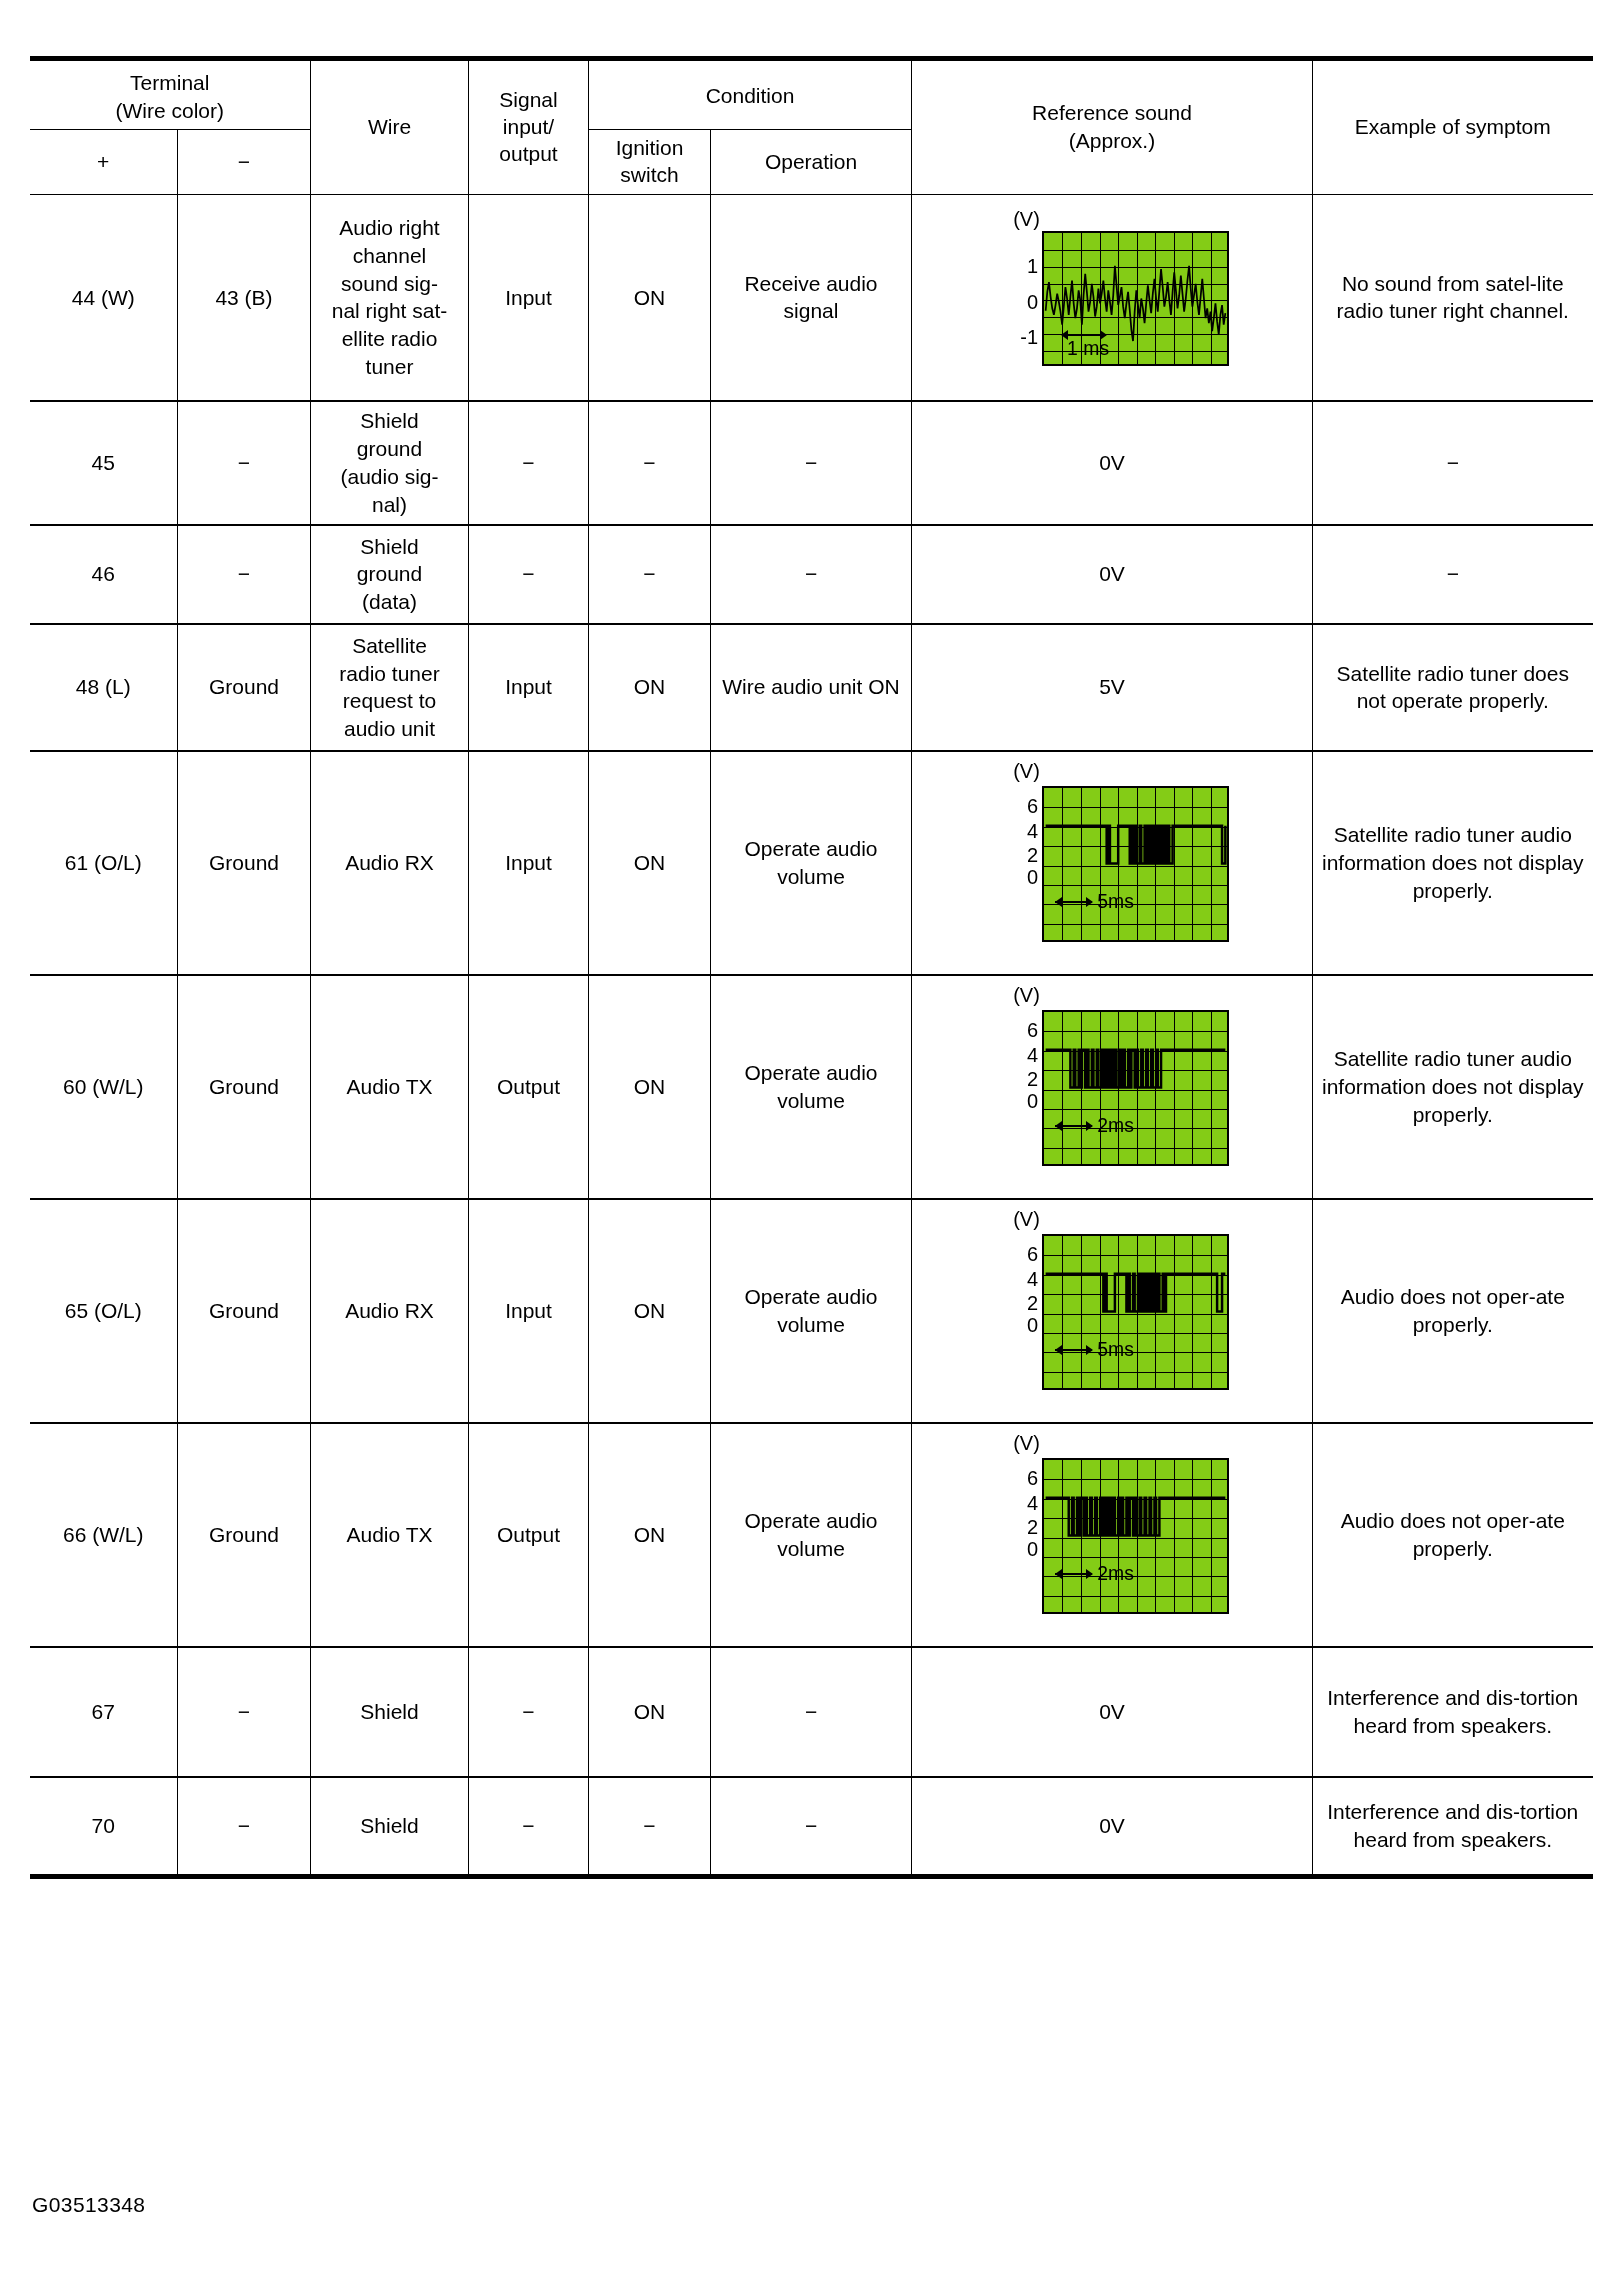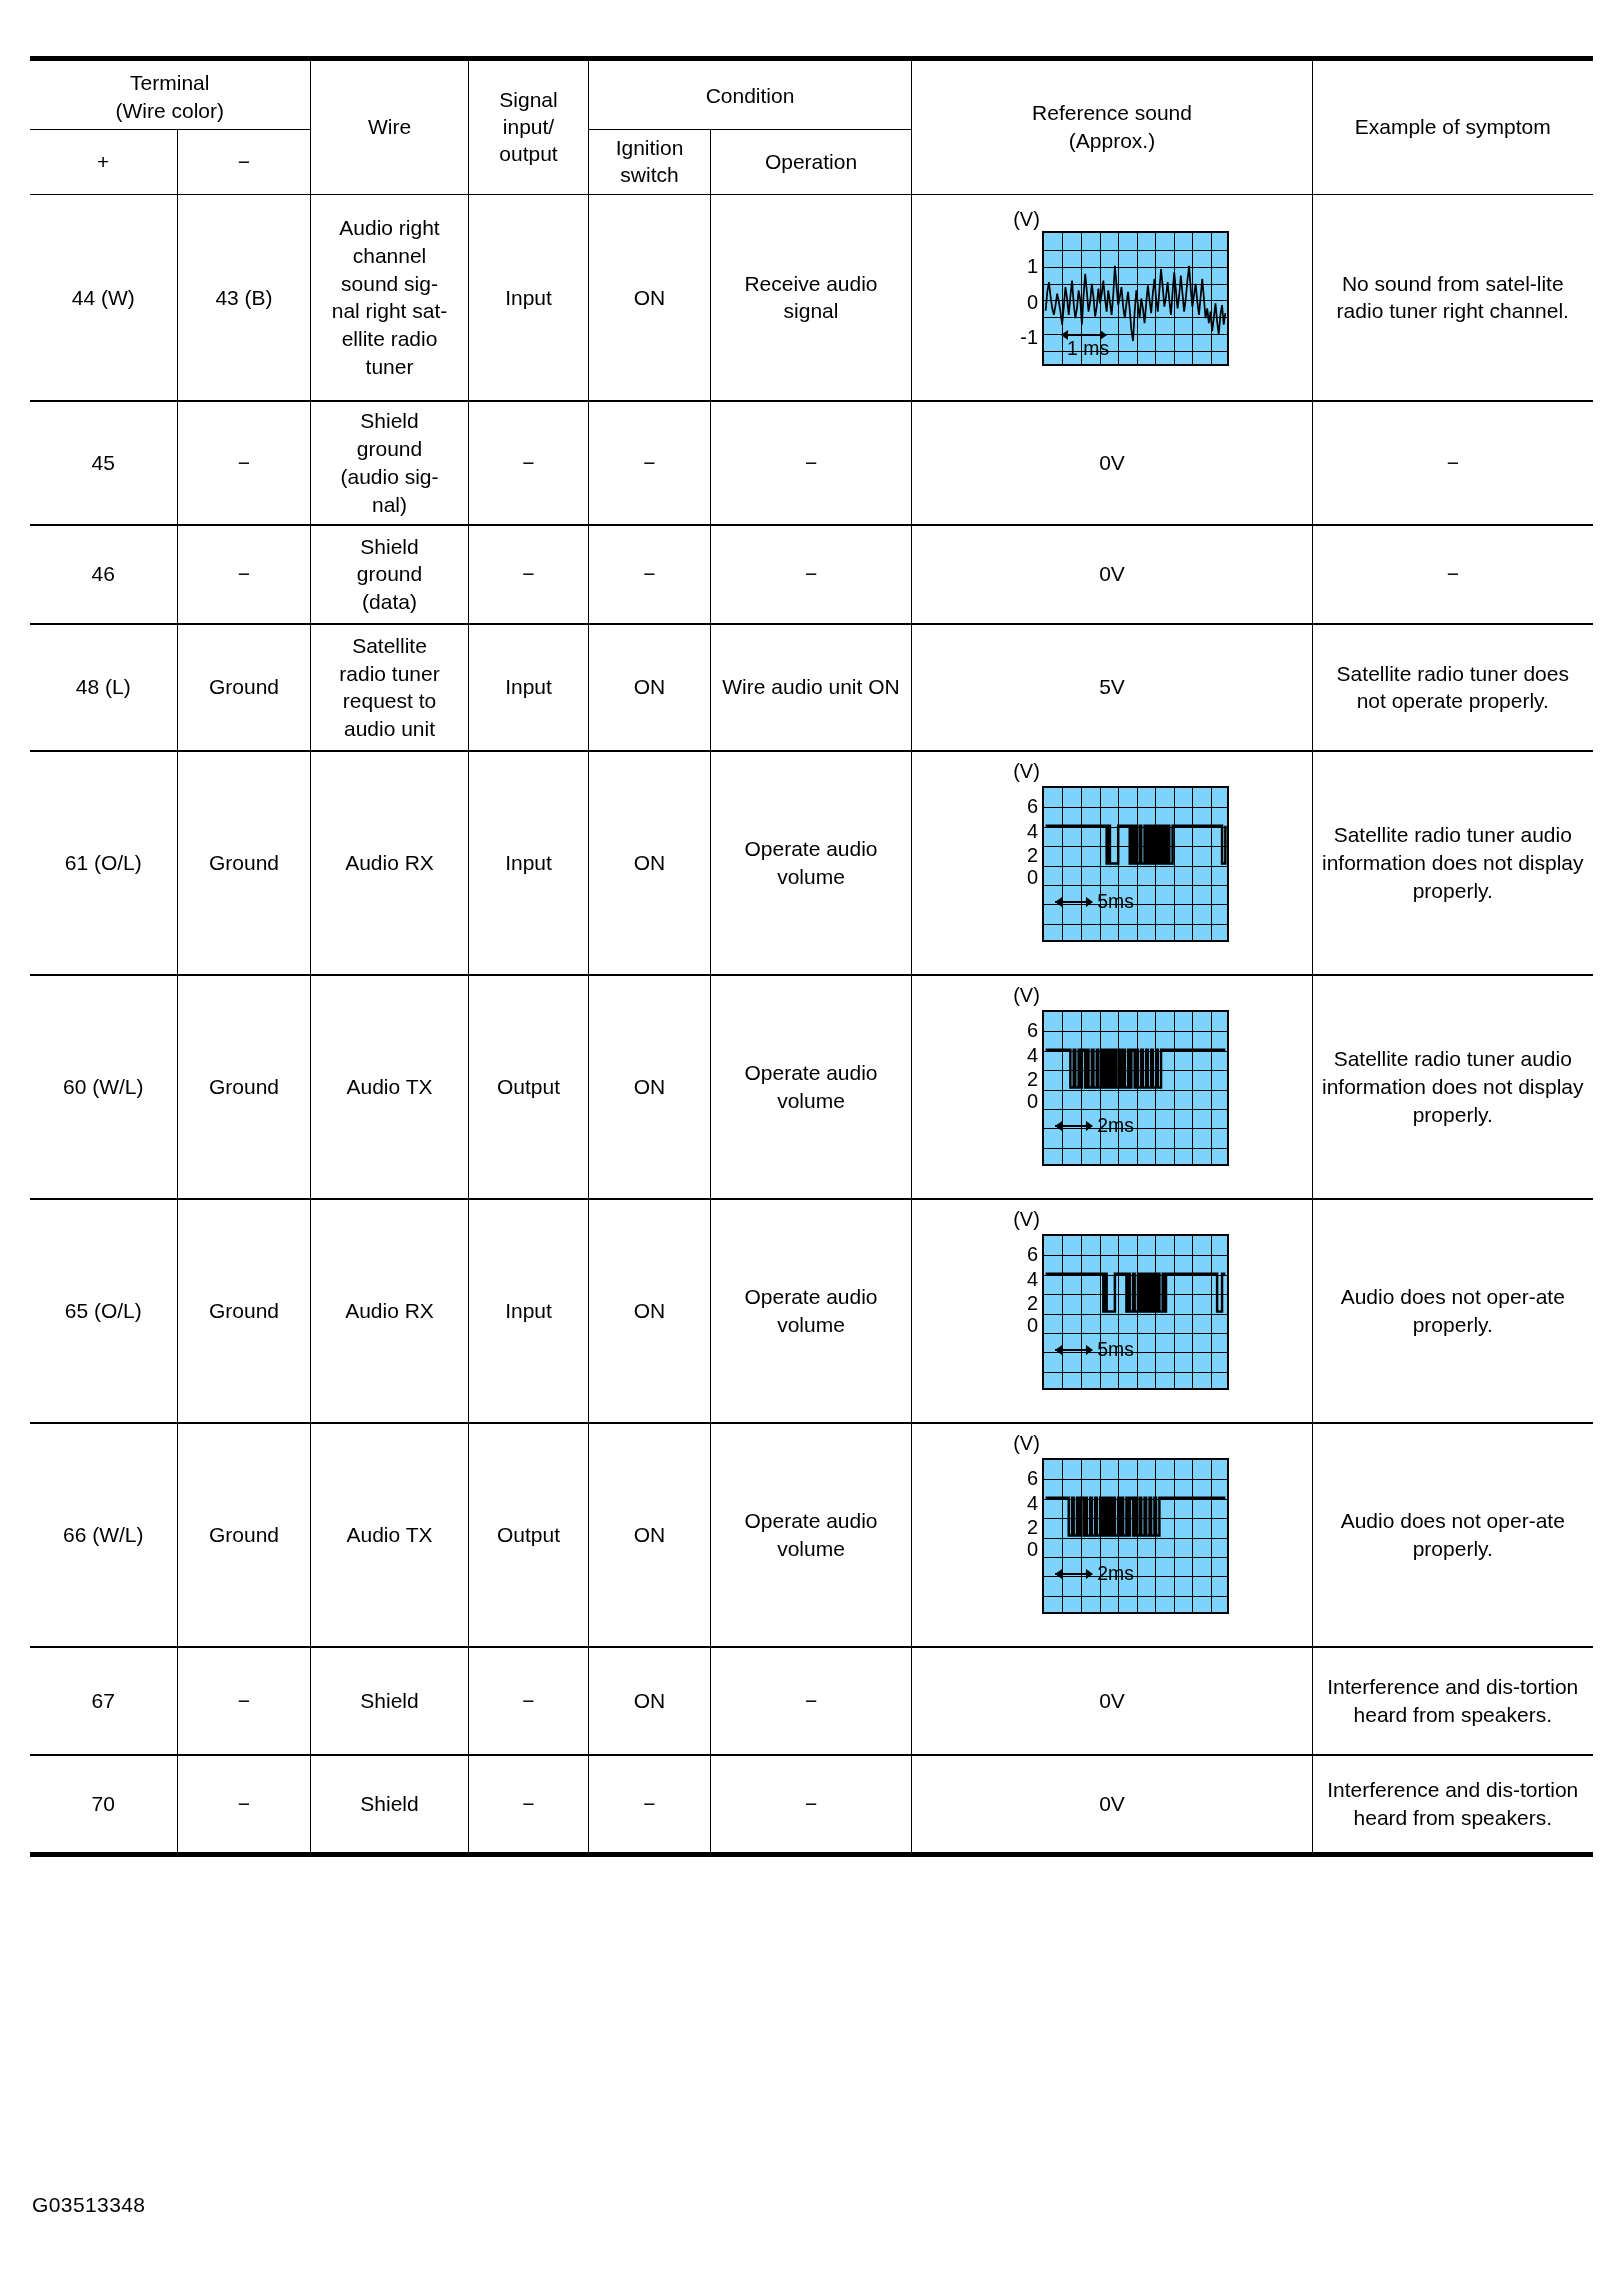--- a/index.html
+++ b/index.html
@@ -89,21 +89,21 @@
     line-height: 1;
   }
   .scope-axis .vlab {
     position: absolute;
     right: 3.4px;
     white-space: nowrap;
   }
   .scope-box {
     position: relative;
     border: 2.1px solid #000;
-    background: #7dd3fc;
+    background: #84cc16;
   }
   .grid-line-h, .grid-line-v {
     position: absolute;
     background: #000;
   }
   .grid-line-h { left: 0; right: 0; height: 1.3px; }
   .grid-line-v { top: 0; bottom: 0; width: 1.3px; }
 
   .wave {
     position: absolute;
@@ -527,21 +527,21 @@
               <div class="timebase" style="left:11.8px;bottom:25px;">
                 <span class="tb-arrow" style="width:37px;"></span>
                 <span>2ms</span>
               </div>
             </div>
           </div>
         </td>
         <td class="symptom-cell">Audio does not oper-ate properly.</td>
       </tr>
 
-      <tr class="datarow" style="height:108px;">
+      <tr class="datarow" style="height:130px;">
         <td>67</td>
         <td class="dash">−</td>
         <td class="item-cell">
           <div>Shield</div>
         </td>
         <td class="dash">−</td>
         <td>ON</td>
         <td class="dash">−</td>
         <td class="ref-text">0V</td>
         <td class="symptom-cell">Interference and dis-tortion heard from speakers.</td>

